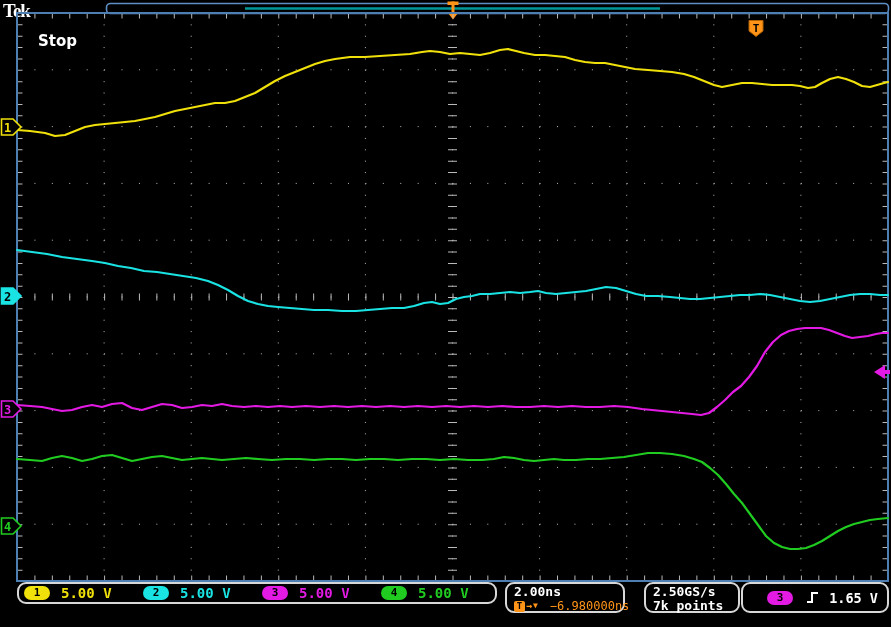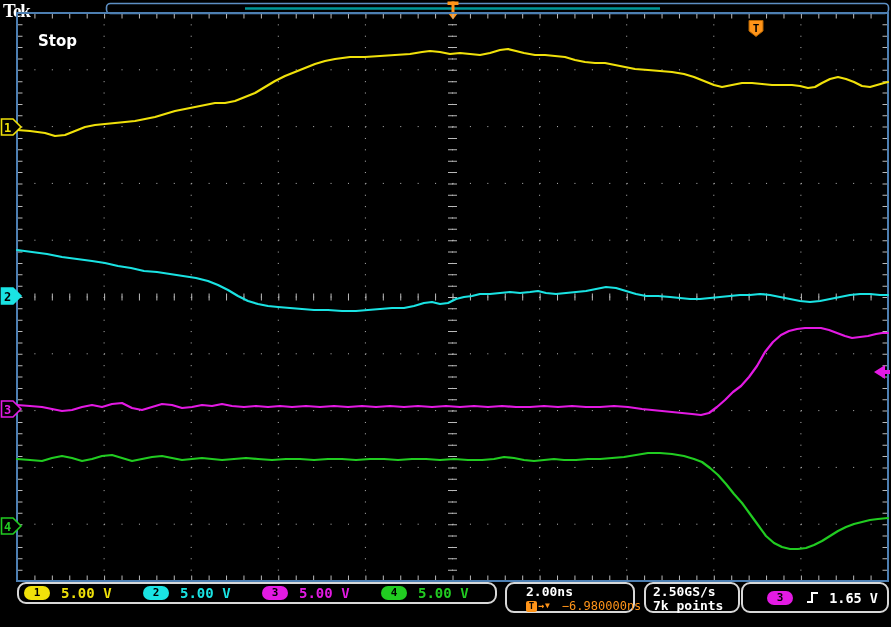--- a/index.html
+++ b/index.html
@@ -26,21 +26,21 @@
     box-sizing:border-box;color:#fff;
   }
   .ch-box{left:17px;top:1px;width:480px;height:22px;display:flex;align-items:center;}
   .ch-item{flex:1 1 25%;display:flex;align-items:center;padding-left:5px;}
   .ch-badge{
     display:inline-block;width:26px;height:14px;border-radius:8px;
     color:#000;font-weight:bold;font-size:11px;line-height:14px;text-align:center;
     flex:0 0 auto;
   }
   .ch-scale{font-weight:bold;font-size:14px;margin-left:11px;white-space:nowrap;}
-  .time-box{left:505px;top:1px;width:130px;height:31px;padding:1px 0 0 19px;}
+  .time-box{left:505px;top:1px;width:120px;height:31px;padding:1px 0 0 7px;}
   .time-scale{font-weight:bold;font-size:13px;color:#fff;line-height:14px;}
   .time-delay{display:flex;align-items:center;line-height:14px;margin-top:0px;}
   .trig-t-icon{
     display:inline-block;width:11px;height:11px;border-radius:2px;
     color:#000;font-weight:bold;font-size:9px;line-height:11px;text-align:center;
     margin-right:1px;flex:0 0 auto;
   }
   .delay-arrow{font-size:10px;font-weight:bold;margin-right:1px;}
   .delay-tri{font-size:8px;margin-right:1px;}
   .delay-value{font-weight:normal;font-size:12px;white-space:nowrap;margin-left:11px;}

